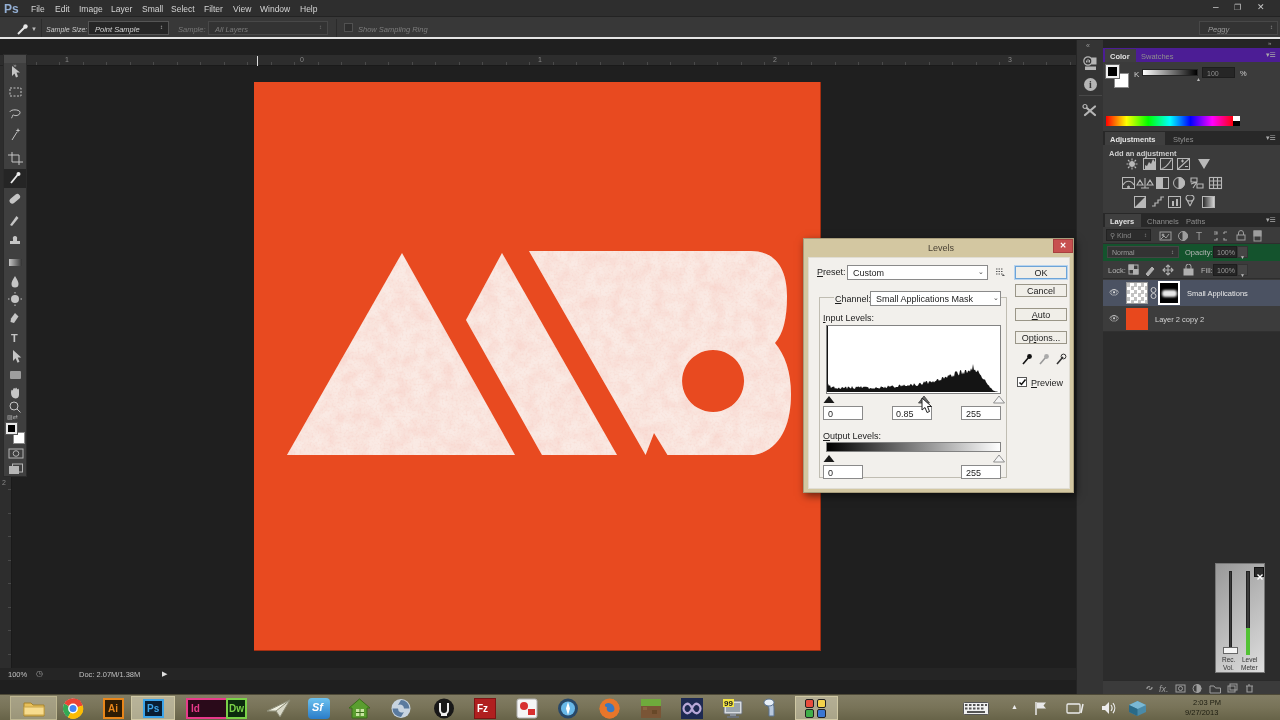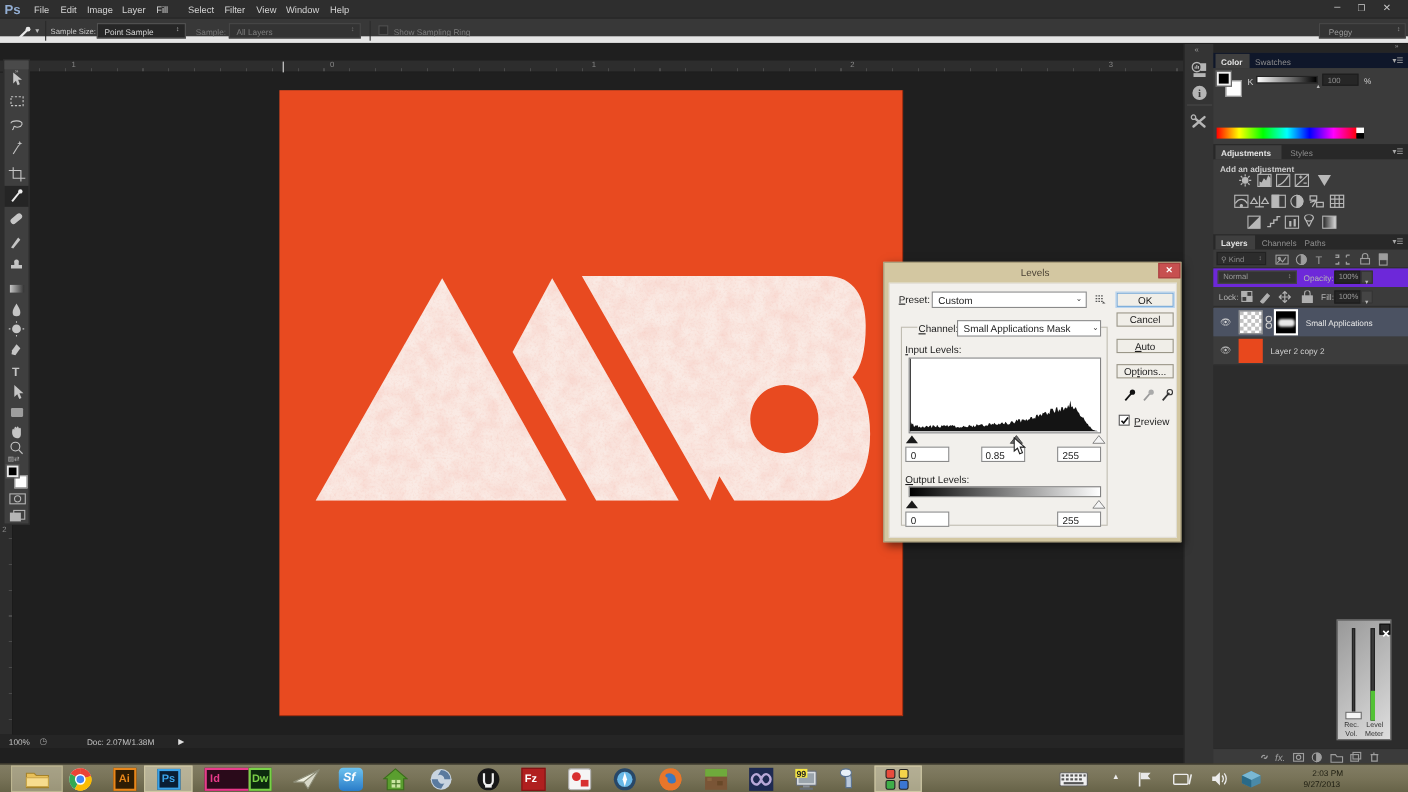--- a/index.html
+++ b/index.html
@@ -12,33 +12,33 @@
 </head>
 <body>
 <div id="app">
 
 <div class="abs" style="left:0;top:0;width:1280px;height:17px;background:#2e2e2e;border-bottom:1px solid #232323;">
   <span class="abs txt" style="left:4px;top:2px;font-size:12px;font-weight:bold;color:#93aed3;">Ps</span>
   <span class="abs txt" style="left:31px;top:4px;font-size:8.5px;color:#d4d4d4;">File</span>
   <span class="abs txt" style="left:55px;top:4px;font-size:8.5px;color:#d4d4d4;">Edit</span>
   <span class="abs txt" style="left:79px;top:4px;font-size:8.5px;color:#d4d4d4;">Image</span>
   <span class="abs txt" style="left:111px;top:4px;font-size:8.5px;color:#d4d4d4;">Layer</span>
-  <span class="abs txt" style="left:142px;top:4px;font-size:8.5px;color:#d4d4d4;">Fill</span>
+  <span class="abs txt" style="left:142px;top:4px;font-size:8.5px;color:#d4d4d4;">Small</span>
   <span class="abs txt" style="left:171px;top:4px;font-size:8.5px;color:#d4d4d4;">Select</span>
   <span class="abs txt" style="left:204px;top:4px;font-size:8.5px;color:#d4d4d4;">Filter</span>
   <span class="abs txt" style="left:233px;top:4px;font-size:8.5px;color:#d4d4d4;">View</span>
   <span class="abs txt" style="left:260px;top:4px;font-size:8.5px;color:#d4d4d4;">Window</span>
   <span class="abs txt" style="left:300px;top:4px;font-size:8.5px;color:#d4d4d4;">Help</span>
 
   <span class="abs txt" style="left:1213px;top:1px;font-size:10px;color:#c8c8c8;">–</span>
   <span class="abs txt" style="left:1234px;top:3px;font-size:8px;color:#c8c8c8;">❐</span>
   <span class="abs txt" style="left:1257px;top:2px;font-size:9px;color:#c8c8c8;">✕</span>
 </div>
 
-<div class="abs" style="left:0;top:17px;width:1280px;height:22px;background:#383838;border-bottom:6px solid #e5e5e5;">
+<div class="abs" style="left:0;top:17px;width:1280px;height:22px;background:#383838;border-bottom:2px solid #e5e5e5;font-style:italic;">
   <svg class="abs" style="left:16px;top:6px;" width="13" height="13" viewBox="0 0 13 13">
     <line x1="2" y1="11" x2="9" y2="4" stroke="#e8e8e8" stroke-width="2"></line>
     <circle cx="9.5" cy="3.5" r="2.2" fill="#e8e8e8"></circle>
   </svg>
   <span class="abs txt" style="left:31px;top:9px;font-size:6px;color:#bbb;">▼</span>
   <div class="abs" style="left:41px;top:2px;width:1px;height:18px;background:#2b2b2b;"></div>
   <span class="abs txt" style="left:46px;top:9px;font-size:7px;color:#c9c9c9;">Sample Size:</span>
   <div class="abs" style="left:88px;top:4px;width:81px;height:14px;background:#262626;border:1px solid #555;">
     <span class="abs txt" style="left:6px;top:3px;font-size:7.5px;color:#d6d6d6;">Point Sample</span>
     <span class="abs txt" style="left:71px;top:2px;font-size:6px;color:#bbb;">↕</span>
@@ -181,21 +181,21 @@
     <circle cx="3" cy="3.5" r="2" fill="#343434" stroke="#b5b5b5" stroke-width="1.2"></circle>
   </svg>
 </div>
 
 <div id="panels" class="abs" style="left:1103px;top:40px;width:177px;height:654px;background:#3b3b3b;">
 
   <div class="abs" style="left:0;top:0;width:177px;height:8px;background:#252525;">
     <span class="abs txt" style="left:165px;top:0px;font-size:6px;color:#999;">»</span>
   </div>
 
-  <div class="abs" style="left:0;top:8px;width:177px;height:14px;background:#0f172a;">
+  <div class="abs" style="left:0;top:8px;width:177px;height:14px;background:#4c1d95;">
     <div class="abs" style="left:2px;top:1px;width:31px;height:13px;background:#3f3f3f;">
       <span class="abs txt" style="left:5px;top:3px;font-size:7.5px;font-weight:bold;color:#e3e3e3;">Color</span>
     </div>
     <span class="abs txt" style="left:38px;top:4px;font-size:7.5px;color:#8e8e8e;">Swatches</span>
     <span class="abs txt" style="left:163px;top:3px;font-size:7px;color:#aaa;">▾☰</span>
   </div>
   <div class="abs" style="left:0;top:22px;width:177px;height:69px;background:#3b3b3b;">
 
     <div class="abs" style="left:11px;top:11px;width:15px;height:15px;background:#fff;border:1px solid #8a8a8a;"></div>
     <div class="abs" style="left:3px;top:3px;width:13px;height:13px;background:#000;border:2px solid #f0f0f0;outline:1px solid #666;"></div>
@@ -294,21 +294,21 @@
         <text x="37" y="10" font-size="10" fill="#9e9e9e" stroke="none" font-family="Liberation Sans">T</text>
         <path d="M55,2 h3 v2 h-3 M65,2 h3 M65,2 v2 M55,10 h3 v-2 M68,10 h-3 v-2" stroke-width="1.2"></path>
         <rect x="78" y="5" width="8" height="5"></rect>
             <path d="M79.5,5 v-2 a2.5,2.5 0 0 1 5,0 v2"></path>
         <rect x="95" y="1" width="7" height="10"></rect>
             <rect x="95" y="1" width="7" height="5" fill="#9e9e9e"></rect>
       </g>
     </svg>
   </div>
 
-  <div class="abs" style="left:0;top:204px;width:177px;height:17px;background:#6d28d9;">
+  <div class="abs" style="left:0;top:204px;width:177px;height:17px;background:#14532d;">
     <div class="abs" style="left:4px;top:2px;width:72px;height:12px;background:#333;border:1px solid #454545;">
       <span class="abs txt" style="left:4px;top:2px;font-size:7px;color:#9a9a9a;">Normal</span>
       <span class="abs txt" style="left:63px;top:2px;font-size:6px;color:#999;">↕</span>
     </div>
     <span class="abs txt" style="left:82px;top:4px;font-size:7.5px;color:#b5b5b5;">Opacity:</span>
     <div class="abs" style="left:110px;top:2px;width:24px;height:12px;background:#252525;border:1px solid #1d1d1d;">
       <span class="abs txt" style="left:3px;top:2px;font-size:7px;color:#9a9a9a;">100%</span>
     </div>
     <div class="abs" style="left:134px;top:2px;width:11px;height:12px;background:#454545;border:1px solid #333;text-align:center;">
       <span style="font-size:5px;color:#bbb;position:relative;top:-2px;">▼</span>

